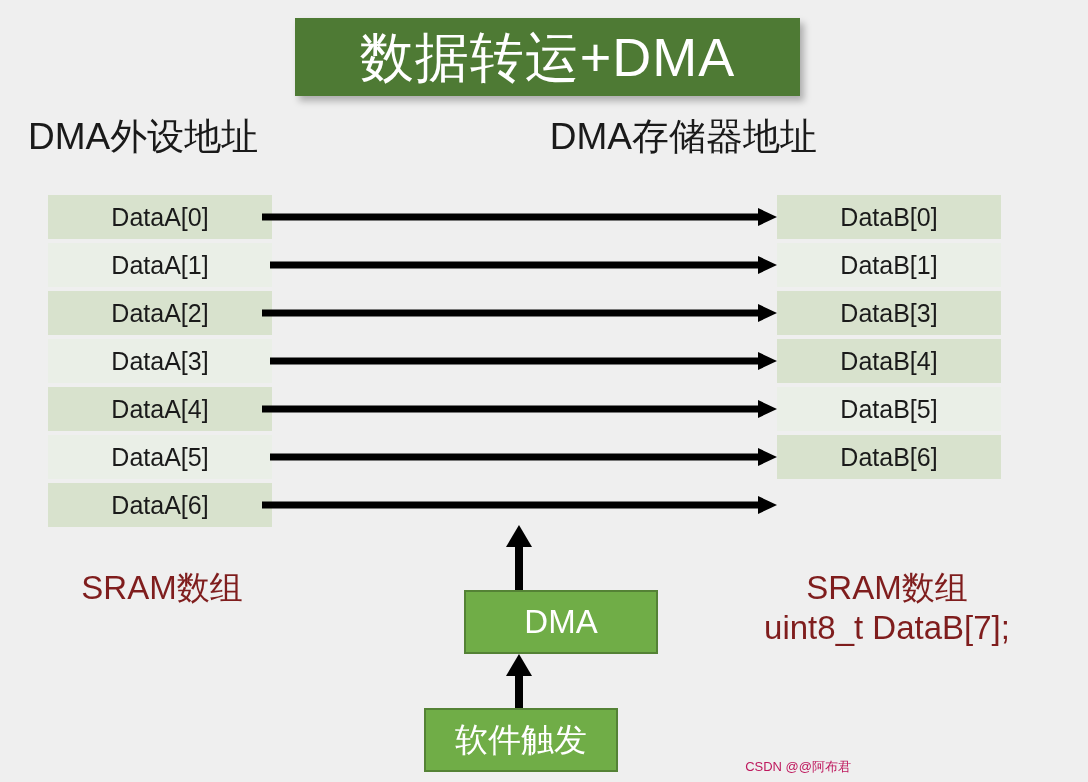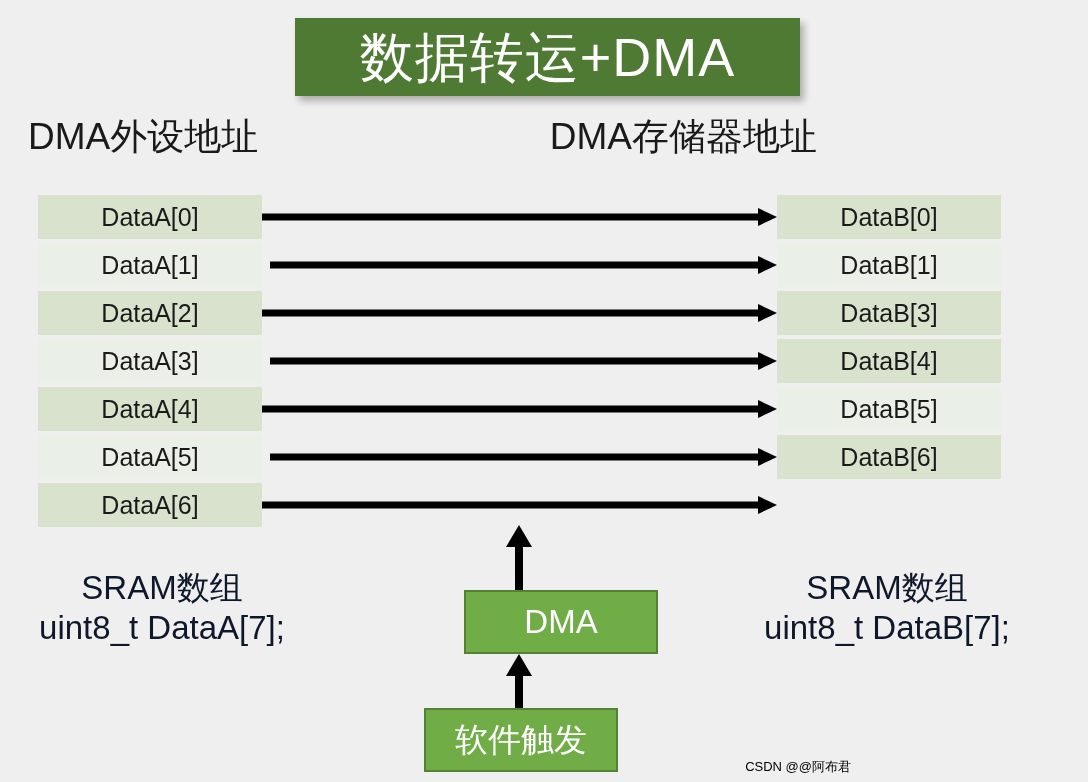--- a/index.html
+++ b/index.html
@@ -54,21 +54,21 @@
 
   
   .data-col {
     position: absolute;
     top: 195px;
     width: 224px;
     display: flex;
     flex-direction: column;
     gap: 4px;
   }
-  .data-col.left  { left: 38px; }
+  .data-col.left  { left: 48px; }
   .data-col.right { left: 777px; text-align: center; }
 
   .data-cell {
     height: 44px;
     display: flex;
     align-items: center;
     justify-content: center;
     font-size: 25px;
     color: #1a1a1a;
     background: #d8e2cd;
@@ -85,21 +85,21 @@
     top: 195px;
     width: 515px;
     height: 336px;
   }
 
   
   .caption {
     position: absolute;
     font-size: 33px;
     line-height: 1.2;
-    color: #0f172a;
+    color: #7f1d1d;
     text-align: center;
     white-space: nowrap;
   }
   .caption.left  { left: 22px;  top: 568px; width: 280px; }
   .caption.right { left: 742px; top: 568px; width: 290px; }
   .caption-line2 { display: block; }
 
   
   .green-box {
     position: absolute;
@@ -135,21 +135,21 @@
     width: 100px;
     height: 250px;
   }
 
   
   .watermark {
     position: absolute;
     right: 20px;
     bottom: 6px;
     font-size: 13px;
-    color: #000000;
+    color: #be185d;
     white-space: nowrap;
     margin-top: 33px;
   }
 </style>
 </head>
 <body>
 
 <div id="slide">
 
   <div class="title-banner">
@@ -210,21 +210,20 @@
       <rect x="45" y="16" width="8" height="50"></rect>
       <polygon points="49,0 62,22 36,22"></polygon>
 
       <rect x="45" y="145" width="8" height="48"></rect>
       <polygon points="49,129 62,151 36,151"></polygon>
     </g>
   </svg>
 
   <div class="caption left">
     <span>SRAM数组</span>
-    <span class="caption-line2">uint8_t DataA[7];</span>
   </div>
   <div class="caption right">
     <span>SRAM数组</span>
     <span class="caption-line2">uint8_t DataB[7];</span>
   </div>
 
   <div class="green-box box-dma">
     <span>DMA</span>
   </div>
   <div class="green-box box-trigger">

